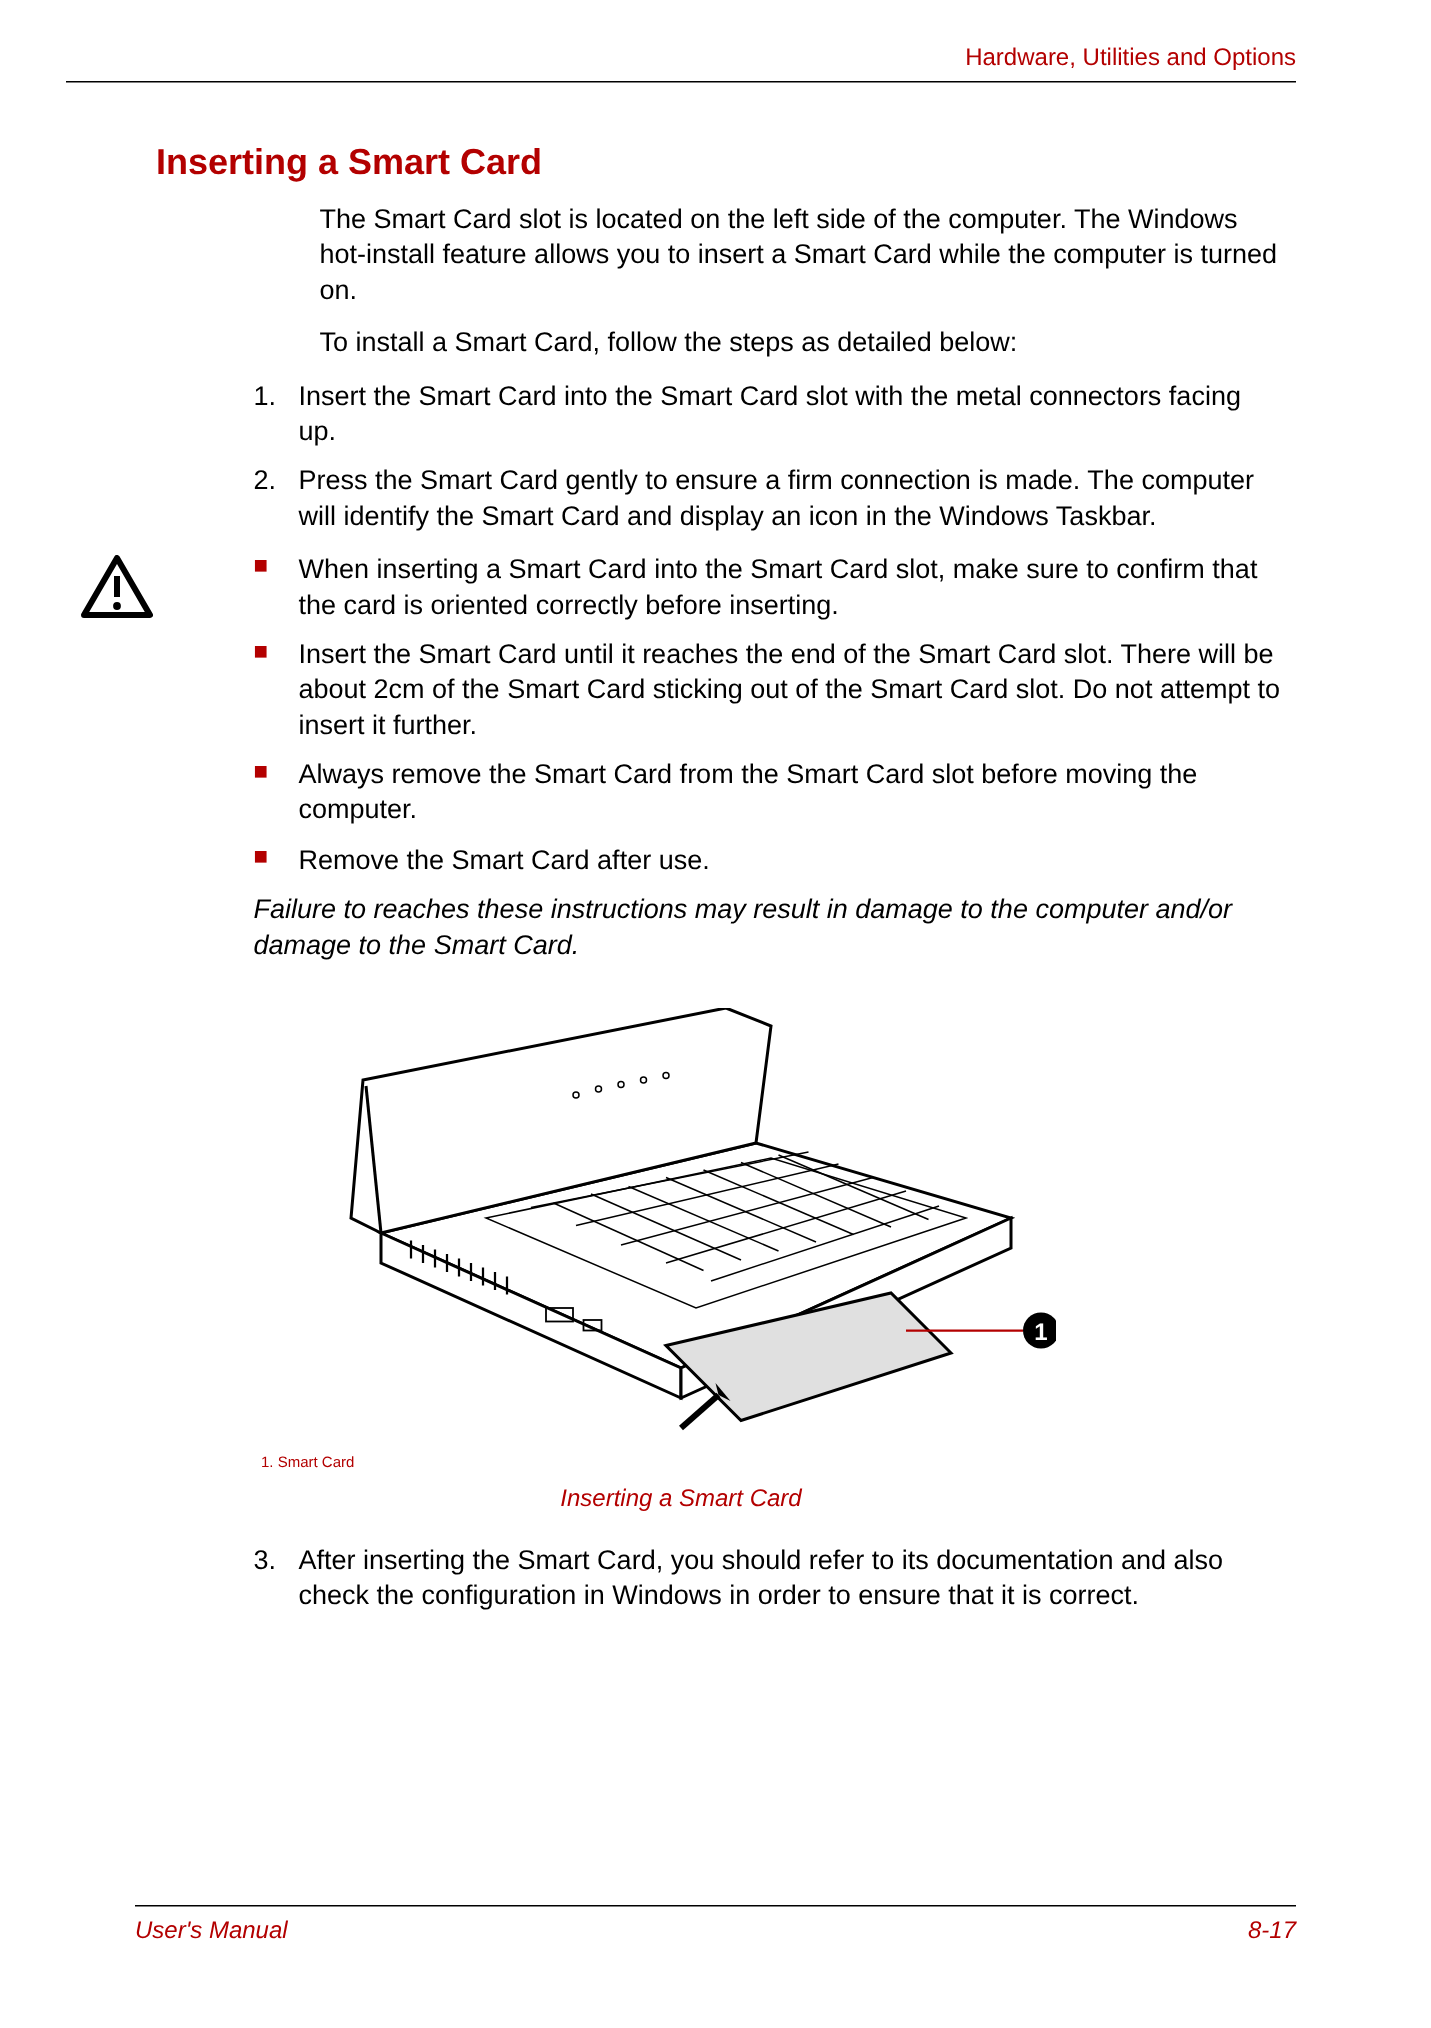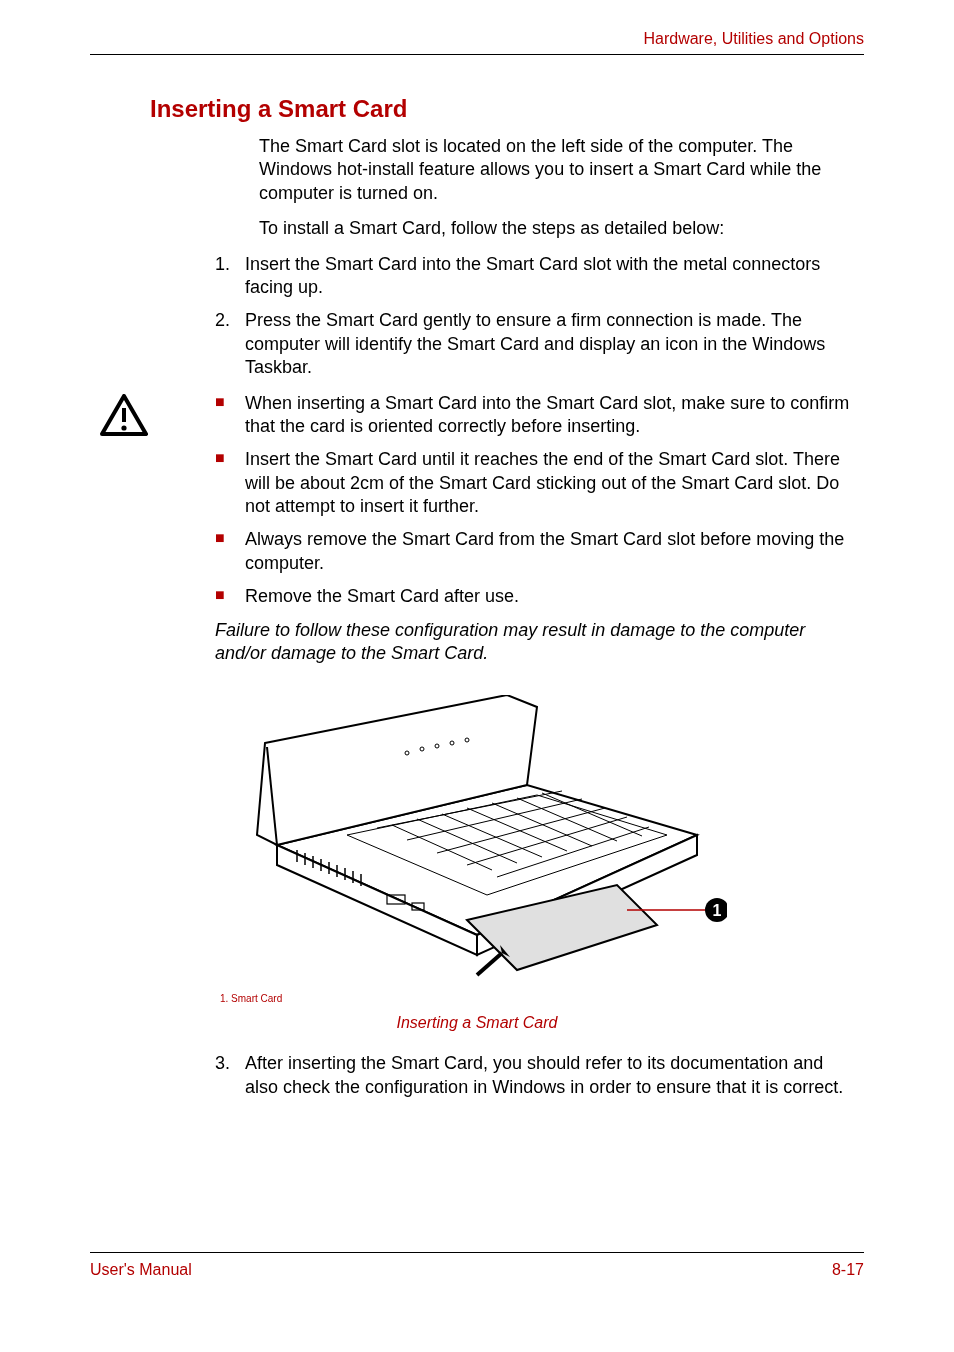--- a/index.html
+++ b/index.html
@@ -5,21 +5,21 @@
   * { box-sizing: border-box; margin: 0; padding: 0; }
   body {
     width: 954px;
     height: 1352px;
     background: #fff;
     font-family: Arial, Helvetica, sans-serif;
     position: relative;
     color: #000;
   }
   .page {
-    padding: 30px 90px 0 90px;
+    padding: 30px 90px 0 44px;
   }
   .header {
     text-align: right;
     font-size: 16px;
     color: #b30000;
     padding-bottom: 6px;
   }
   .header-rule {
     border: none;
     border-top: 1.5px solid #000;
@@ -117,23 +117,24 @@
   }
   .figure-caption {
     color: #b30000;
     font-style: italic;
     font-size: 16px;
     text-align: center;
     margin-top: 10px;
   }
   .footer {
     position: absolute;
-    bottom: 73px;
+    bottom: 55px;
     left: 90px;
     right: 90px;
+    font-style: italic;
   }
   .footer-rule {
     border: none;
     border-top: 1.5px solid #000;
     margin-bottom: 8px;
   }
   .footer-row {
     display: flex;
     justify-content: space-between;
     color: #b30000;
@@ -172,21 +173,21 @@
         <circle cx="24" cy="34" r="2.6" fill="#000"></circle>
       </svg>
     </div>
     <div class="caution-content">
       <ul class="bullet-list">
         <li>When inserting a Smart Card into the Smart Card slot, make sure to confirm that the card is oriented correctly before inserting.</li>
         <li>Insert the Smart Card until it reaches the end of the Smart Card slot. There will be about 2cm of the Smart Card sticking out of the Smart Card slot. Do not attempt to insert it further.</li>
         <li>Always remove the Smart Card from the Smart Card slot before moving the computer.</li>
         <li>Remove the Smart Card after use.</li>
       </ul>
-      <p class="caution-tail">Failure to follow these configuration may result in damage to the computer and/or damage to the Smart Card.</p>
+      <p class="caution-tail">Failure to reaches these instructions may result in damage to the computer and/or damage to the Smart Card.</p>
     </div>
   </div>
 
   <div class="figure-area">
     <div class="figure-box">
       <svg width="500" height="290" viewBox="0 0 500 290">
 
         <path d="M 50 150 L 300 90 L 470 140 L 250 240 Z" fill="#fff" stroke="#000" stroke-width="2"></path>
 
         <path d="M 50 150 L 50 170 L 250 260 L 250 240 Z" fill="#fff" stroke="#000" stroke-width="2"></path>

